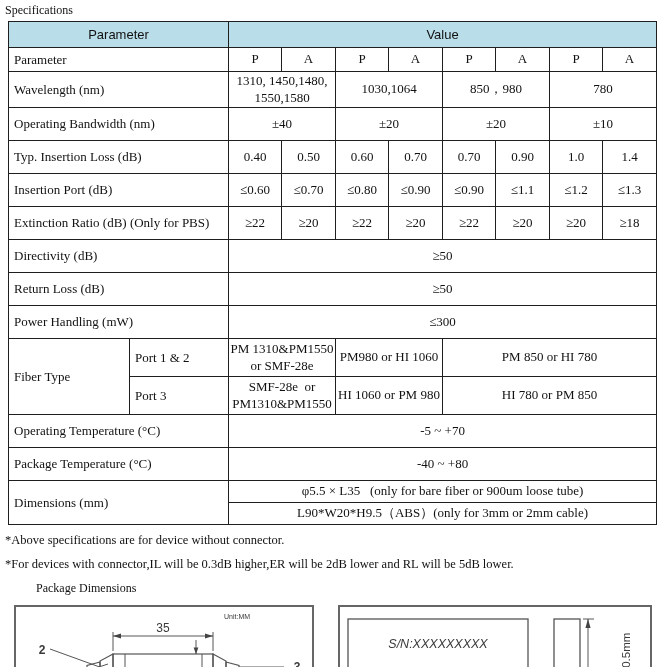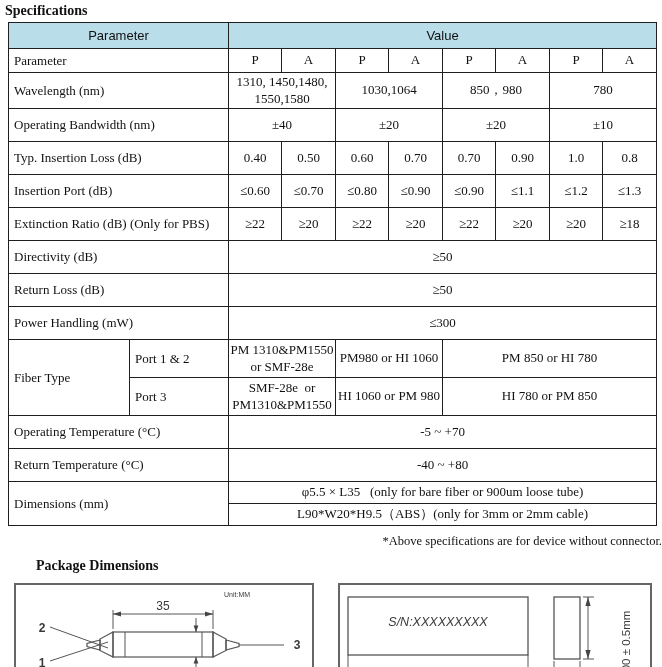--- a/index.html
+++ b/index.html
@@ -1,24 +1,24 @@
 <!DOCTYPE html>
 <html><head>
 <meta charset="utf-8">
 <style>
   html,body{margin:0;padding:0;background:#fff;}
   body{width:662px;height:667px;overflow:hidden;font-family:"Liberation Serif",serif;color:#111;}
-  .heading{font-family:"Liberation Serif",serif;font-weight:bold;font-size:14px;margin:3px 0 3px 5px;}
+  .heading{font-family:"Liberation Serif",serif;font-weight:normal;font-size:12px;margin:3px 0 3px 5px;}
   table.spec{border-collapse:collapse;margin-left:8px;table-layout:fixed;width:648px;}
   table.spec td{border:1px solid #1f1f1f;font-size:13px;overflow:hidden;}
   td.hdr{background:#b9dde9;font-family:"Liberation Sans",sans-serif;font-size:14px;text-align:center;}
   td.lbl{text-align:left;padding-left:5px;white-space:nowrap;font-size:12.5px;}
   td.val{text-align:center;padding:0 1px;line-height:1.25;}
   tr.h25{height:26px;} tr.h24{height:24px;} tr.h36{height:36px;margin-top:27px;} tr.h23{height:33px;} tr.h38{height:38px;} tr.h22{height:22px;}
-  .footnotes{margin:8px 0 0 5px;text-align:right;}
+  .footnotes{margin:8px 0 0 5px;}
   .footnotes p{margin:0 0 9px 0;font-size:12.5px;}
   .pkg-heading{margin-top:4px;margin-left:36px;}
   .diagrams{display:flex;gap:24px;margin:9px 0 0 14px;}
   .diag-box{border:2px solid #666;background:#fff;}
   svg text{font-family:"Liberation Sans",sans-serif;fill:#3a3a3a;}
 </style>
 </head>
 <body>
 
 <div class="heading">Specifications</div>
@@ -68,21 +68,21 @@
   </tr>
   <tr class="h23">
     <td class="lbl" colspan="2">Typ. Insertion Loss (dB)</td>
     <td class="val">0.40</td>
     <td class="val">0.50</td>
     <td class="val">0.60</td>
     <td class="val">0.70</td>
     <td class="val">0.70</td>
     <td class="val">0.90</td>
     <td class="val">1.0</td>
-    <td class="val">0.8</td>
+    <td class="val">1.4</td>
   </tr>
   <tr class="h23">
     <td class="lbl" colspan="2">Insertion Port (dB)</td>
     <td class="val">≤0.60</td>
     <td class="val">≤0.70</td>
     <td class="val">≤0.80</td>
     <td class="val">≤0.90</td>
     <td class="val">≤0.90</td>
     <td class="val">≤1.1</td>
     <td class="val">≤1.2</td>
@@ -122,35 +122,36 @@
     <td class="lbl">Port 3</td>
     <td class="val" colspan="2">SMF-28e&nbsp; or PM1310&amp;PM1550</td>
     <td class="val" colspan="2">HI 1060 or PM 980</td>
     <td class="val" colspan="4">HI 780 or PM 850</td>
   </tr>
   <tr class="h23">
     <td class="lbl" colspan="2">Operating Temperature (°C)</td>
     <td class="val" colspan="8">-5 ~ +70</td>
   </tr>
   <tr class="h23">
-    <td class="lbl" colspan="2">Return Temperature (°C)</td>
+    <td class="lbl" colspan="2">Package Temperature (°C)</td>
     <td class="val" colspan="8">-40 ~ +80</td>
   </tr>
   <tr class="h22">
     <td class="lbl" colspan="2" rowspan="2">Dimensions (mm)</td>
     <td class="val" colspan="8">φ5.5 × L35&nbsp;&nbsp; (only for bare fiber or 900um loose tube)</td>
   </tr>
   <tr class="h22">
     <td class="val" colspan="8">L90*W20*H9.5（ABS）(only for 3mm or 2mm cable)</td>
   </tr>
 </tbody>
   </table>
 
 <div class="footnotes">
   <p>*Above specifications are for device without connector.</p>
+  <p>*For devices with connector,IL will be 0.3dB higher,ER will be 2dB lower and RL will be 5dB lower.</p>
 </div>
 
 <div class="heading pkg-heading">Package Dimensions</div>
 
 <div class="diagrams">
 
   <div class="diag-box">
     <svg width="296" height="128" viewBox="0 0 296 128">
       <text x="208" y="12" font-size="7" fill="#666">Unit:MM</text>
 

